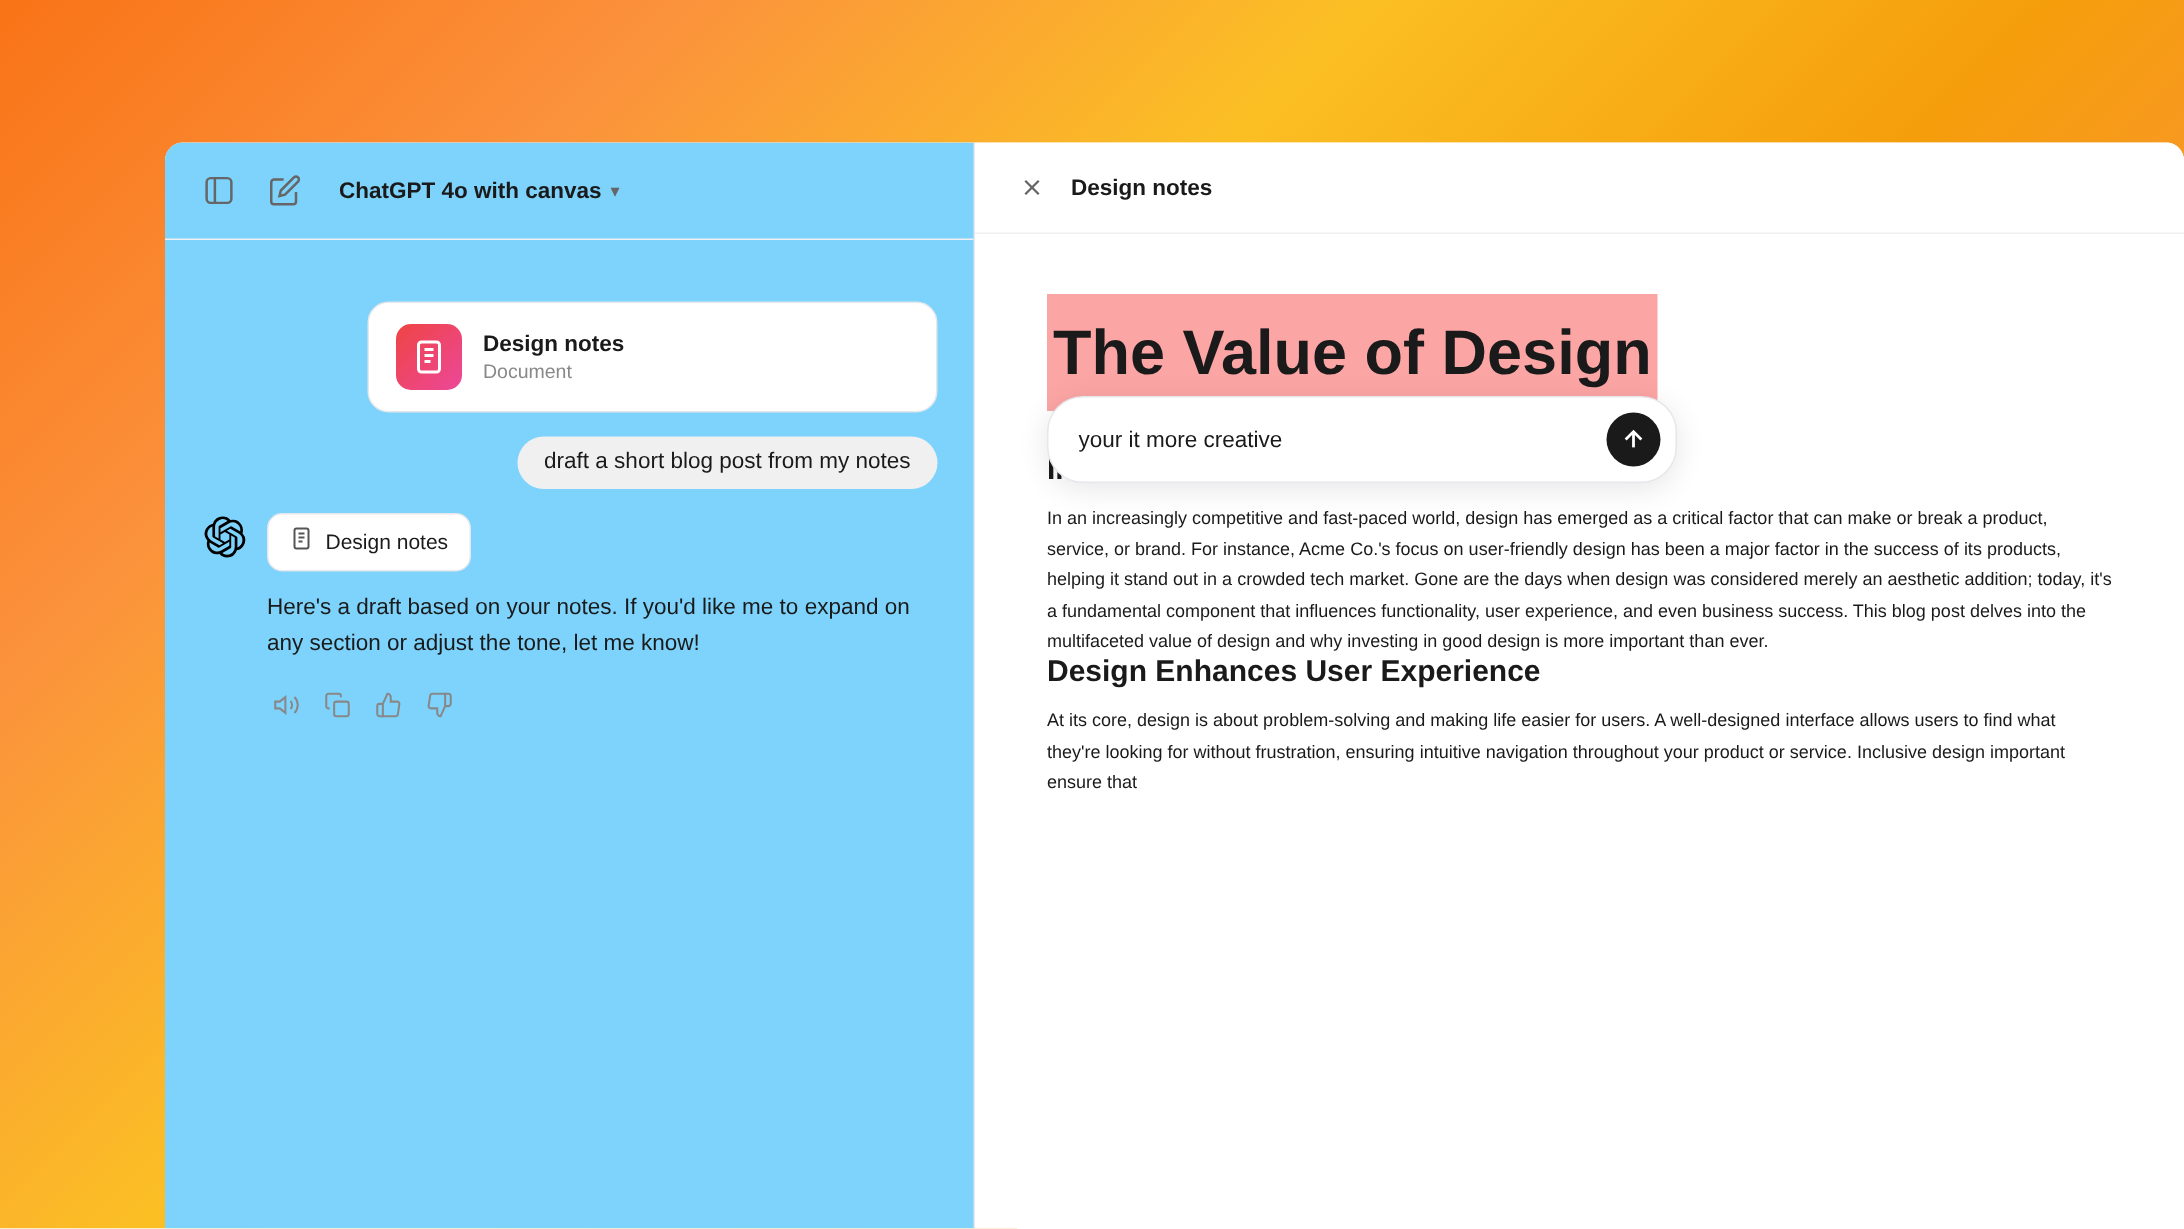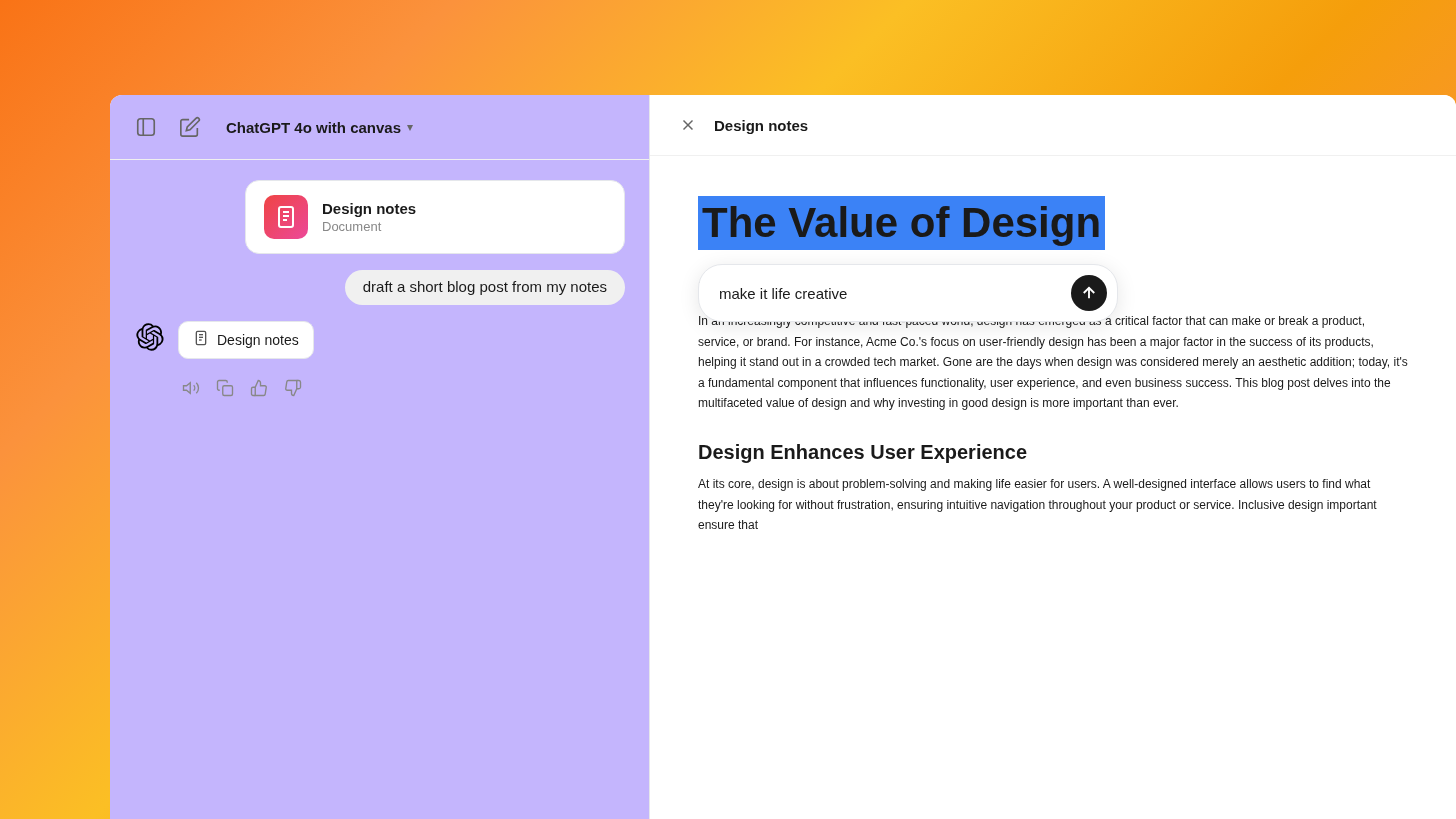--- a/index.html
+++ b/index.html
@@ -34,21 +34,22 @@
       z-index: 1;
     }
 
     
     .chat-panel {
       width: 540px;
       flex-shrink: 0;
       display: flex;
       flex-direction: column;
       border-right: 1px solid #e5e7eb;
-      background: #c4b5fd;
+      background: #7dd3fc;
+      gap: 21px;
     }
 
     
     .chat-header {
       display: flex;
       align-items: center;
       padding: 16px 20px;
       gap: 12px;
       border-bottom: 1px solid #f0f0f0;
     }
@@ -282,31 +283,30 @@
       position: relative;
     }
 
     
     .blog-title {
       font-size: 42px;
       font-weight: 800;
       color: #1a1a1a;
       line-height: 1.2;
       margin-bottom: 28px;
-      background: #3b82f6;
+      background: #fca5a5;
       display: inline-block;
-      padding: 2px 4px;
+      padding: 14px 4px;
     }
 
     .section-heading {
       font-size: 20px;
       font-weight: 700;
       color: #1a1a1a;
       margin-bottom: 10px;
-      margin-top: 28px;
     }
 
     .intro-heading {
       font-size: 20px;
       font-weight: 700;
       color: #1a1a1a;
       margin-bottom: 10px;
     }
 
     .body-text {
@@ -421,20 +421,23 @@
                 <rect x="5" y="2" width="14" height="20" rx="2"></rect>
                 <line x1="9" y1="7" x2="15" y2="7"></line>
                 <line x1="9" y1="11" x2="15" y2="11"></line>
                 <line x1="9" y1="15" x2="13" y2="15"></line>
               </svg>
             </span>
             <span class="doc-chip-text">Design notes</span>
           </div>
         </div>
 
+        <div class="ai-row" style="padding-left: 44px;">
+          <span class="ai-text">Here's a draft based on your notes. If you'd like me to expand on any section or adjust the tone, let me know!</span>
+        </div>
       </div>
 
       <div class="action-buttons">
         <button class="action-btn" title="Read aloud">
           <svg viewBox="0 0 24 24" fill="none" stroke="currentColor" stroke-width="1.8">
             <polygon points="11 5 6 9 2 9 2 15 6 15 11 19 11 5"></polygon>
             <path d="M15.54 8.46a5 5 0 0 1 0 7.07"></path>
             <path d="M19.07 4.93a10 10 0 0 1 0 14.14"></path>
           </svg>
         </button>
@@ -471,21 +474,21 @@
         </svg>
       </div>
       <span class="canvas-title">Design notes</span>
     </div>
 
     <div class="canvas-content">
 
       
       <div class="inline-input-overlay">
         <div class="inline-input-box">
-          <span class="inline-input-text">make it life creative</span>
+          <span class="inline-input-text">your it more creative</span>
           <div class="send-btn">
             <svg viewBox="0 0 24 24" fill="none" stroke="white" stroke-width="2.5">
               <line x1="12" y1="19" x2="12" y2="5"></line>
               <polyline points="5 12 12 5 19 12"></polyline>
             </svg>
           </div>
         </div>
       </div>
 
       

